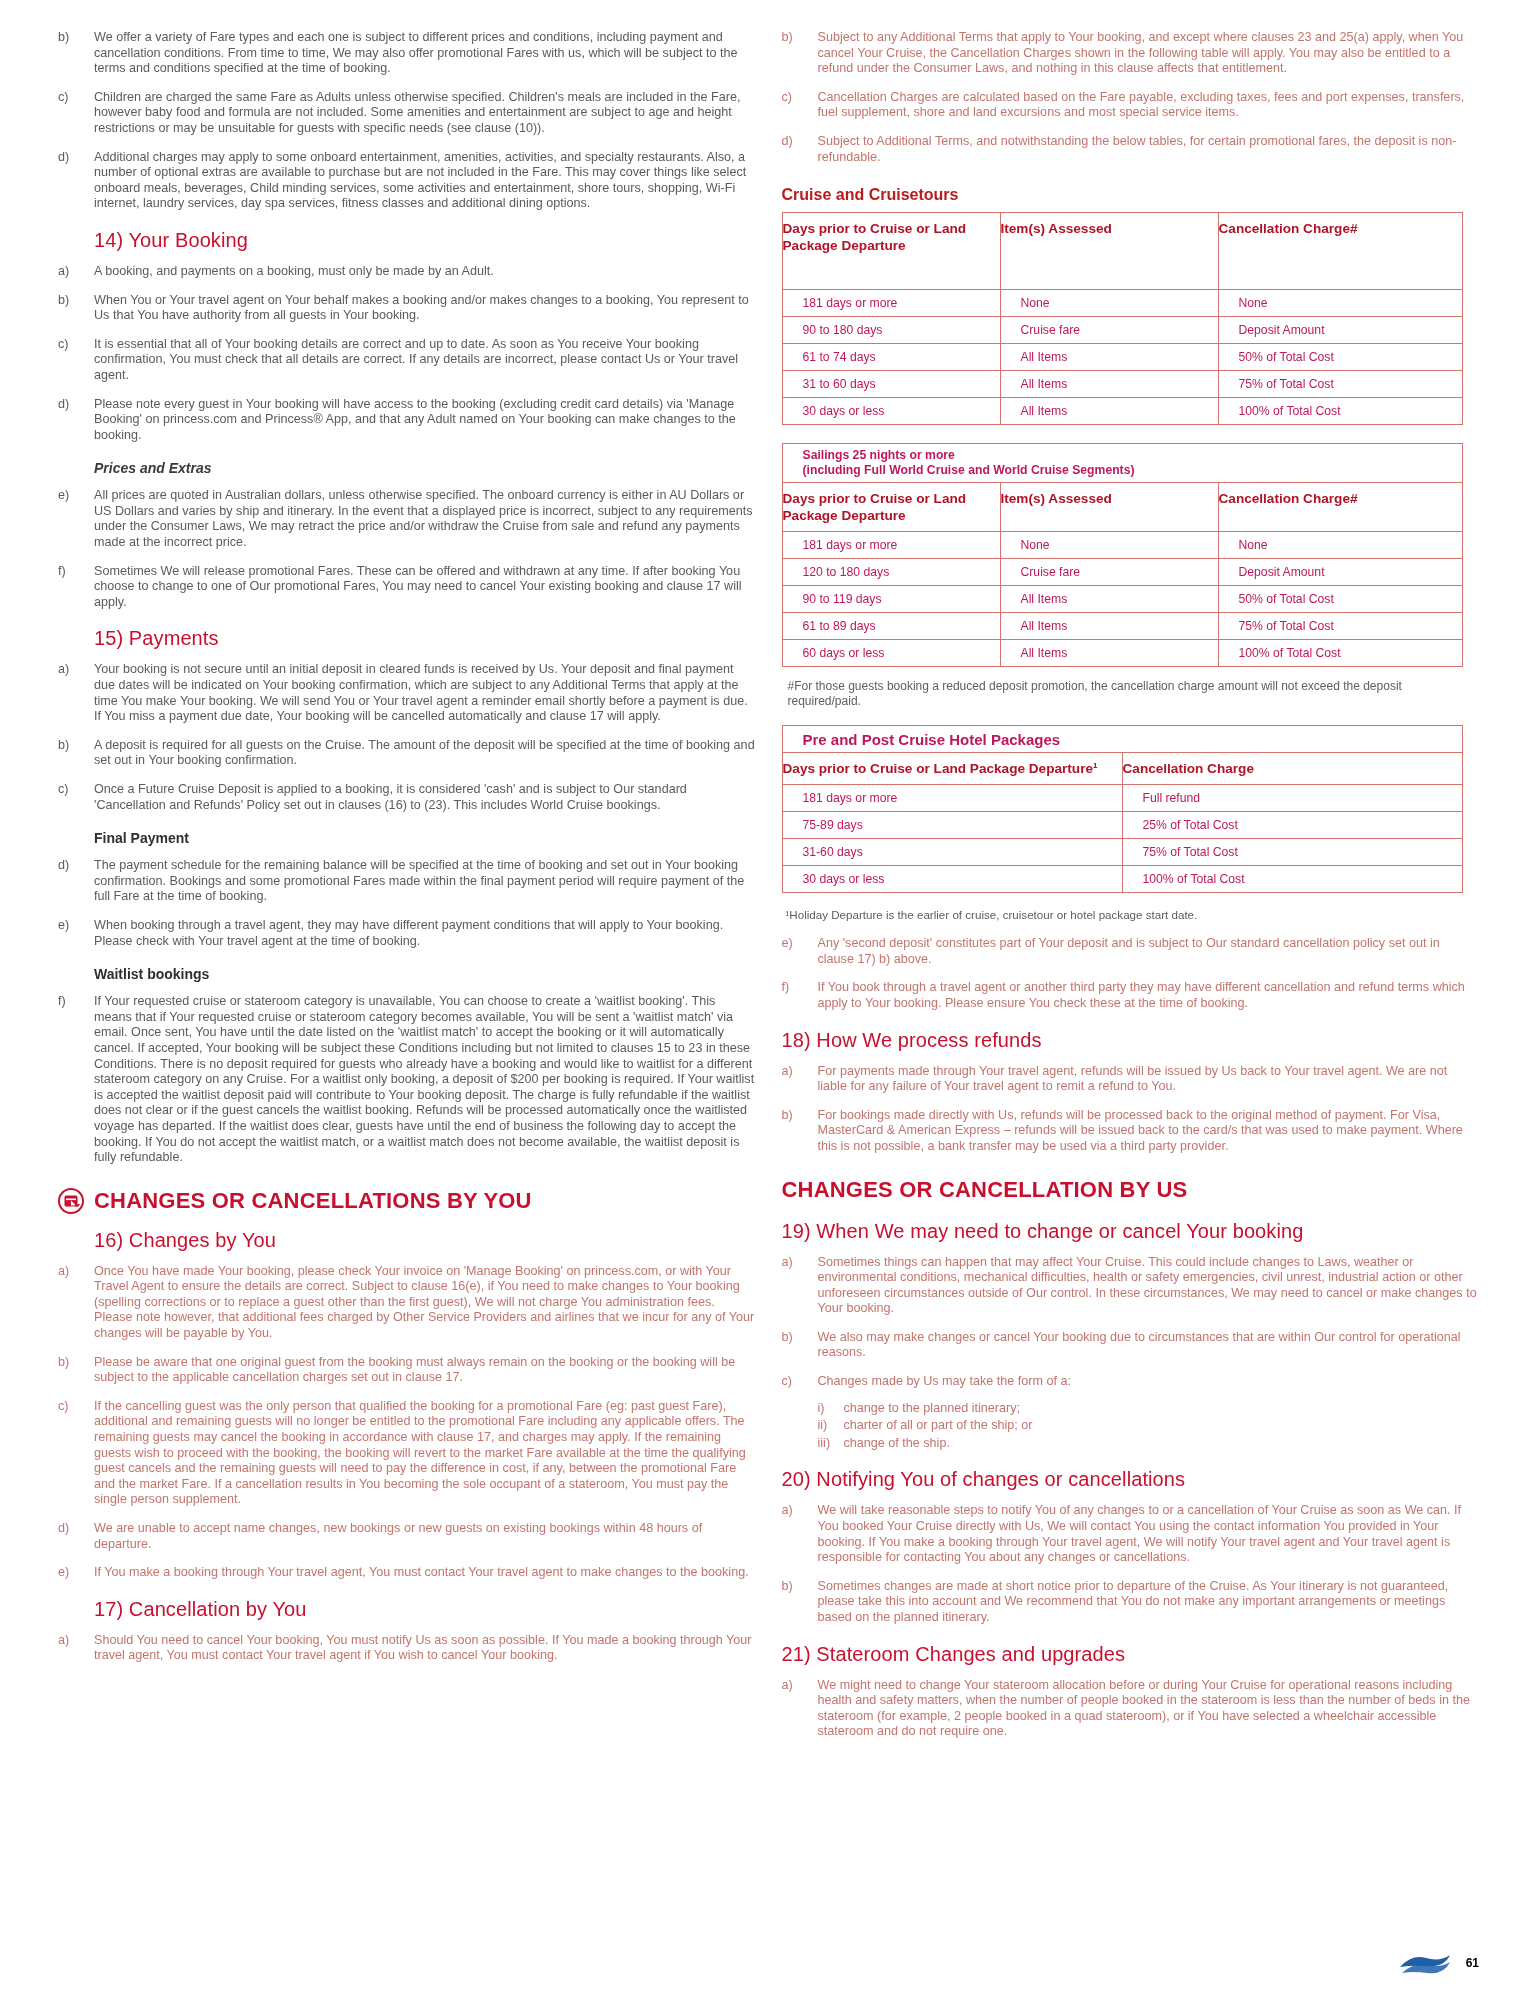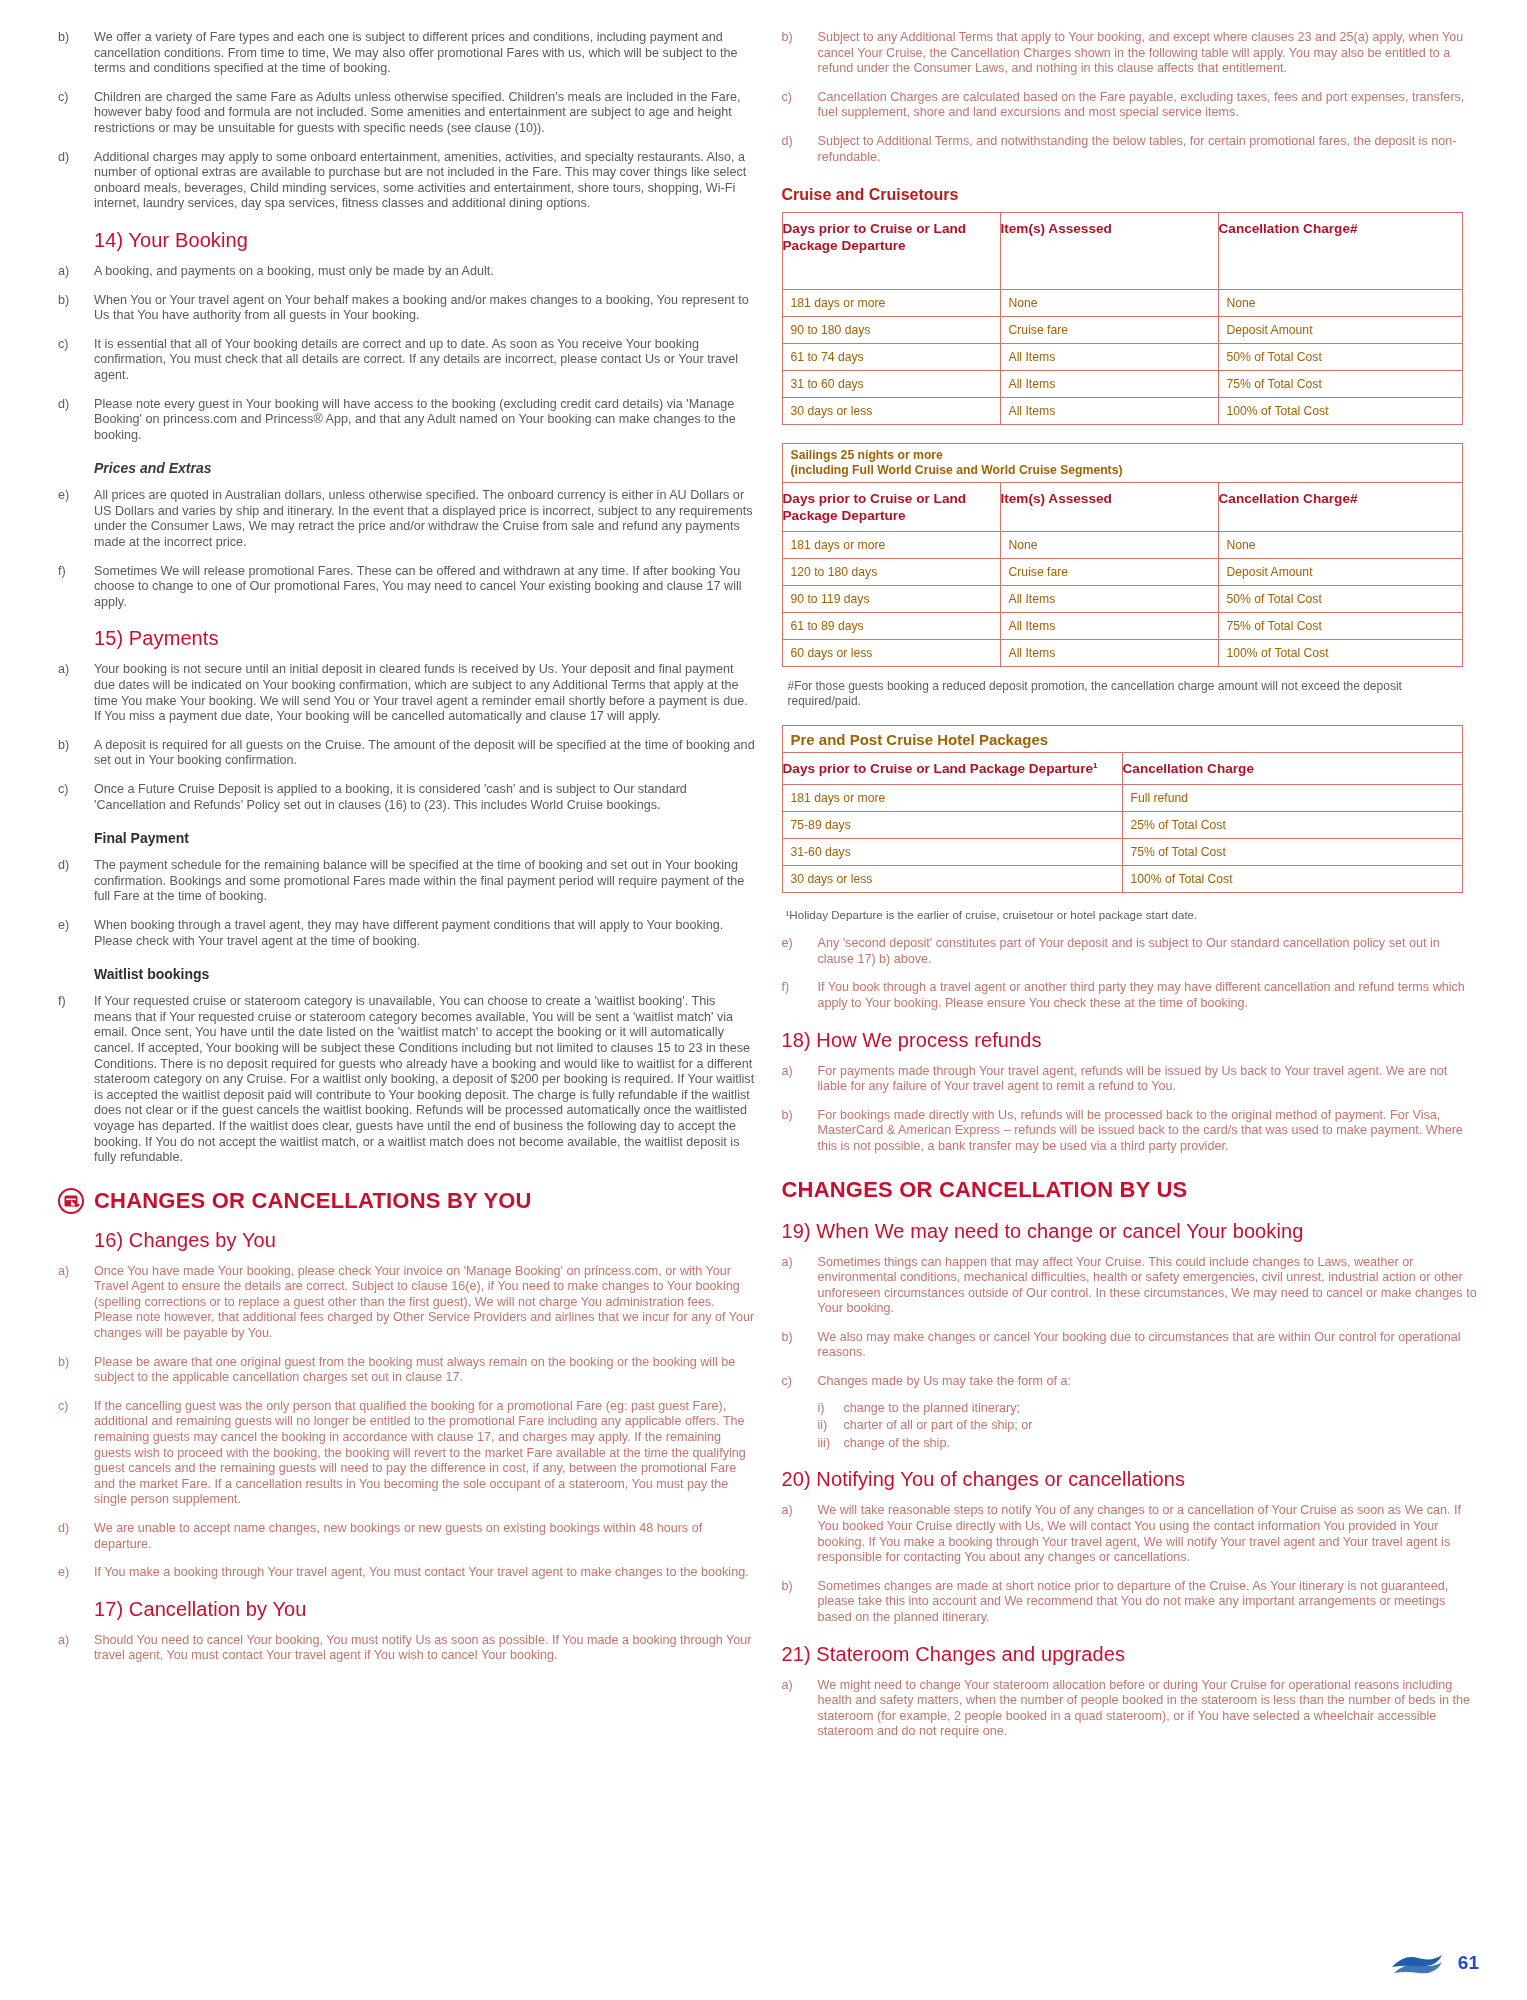--- a/index.html
+++ b/index.html
@@ -42,22 +42,22 @@
 
   
   .col-right .clause .mk,.col-right .clause .bd{color:#c2756d;}
   .col-right .h-num{color:#c8102e;}
 
   
   .tbl-title{font-size:16px;font-weight:bold;color:#b91c1c;line-height:19px;
              margin:20px 0 8px 0;}
   table.ct{border-collapse:collapse;width:680px;table-layout:fixed;
            border:1.6px solid #c8102e;margin-bottom:4px;}
-  table.ct td,table.ct th{border:1px solid #d4736c;padding:4px 8px;
-           font-size:12.2px;line-height:15px;color:#a16207;text-align:left;
+  table.ct td,table.ct th{border:1px solid #d4736c;padding:4px 20px;
+           font-size:12.2px;line-height:15px;color:#be185d;text-align:left;
            vertical-align:middle;}
   table.ct th{color:#b01226;font-weight:bold;font-size:13.6px;line-height:17px;
               vertical-align:top;padding:7px 0;}
   table.ct .hcell-tall{height:62px;}
   table.ct td{height:18px;}
   .c1{width:218px;}
   .c2{width:218px;}
   .c3{width:244px;}
   .span-title{color:#b01226;font-weight:bold;font-size:15.4px;line-height:18.5px;
               padding:6px 8px 4px 8px;}
@@ -71,21 +71,21 @@
          max-width:664px;}
   .fnote2{font-size:11.6px;line-height:15px;color:#5d5d61;margin:14px 0 14px 4px;}
 
   
   .roman{margin-left:36px;}
   .roman .clause{margin-bottom:2px;}
   .roman .mk{width:26px;flex:0 0 26px;}
 
   
   .footer{position:absolute;right:48px;bottom:22px;display:flex;align-items:center;gap:12px;}
-  .pagenum{font-size:19px;font-weight:bold;color:#1d4ed8;}
+  .pagenum{font-size:12px;font-weight:bold;color:#000000;}
   .logo{width:58px;height:30px;}
 </style>
 </head>
 <body>
 
 <div class="page">
   <div class="cols">
 
     <div class="col col-left">
 

